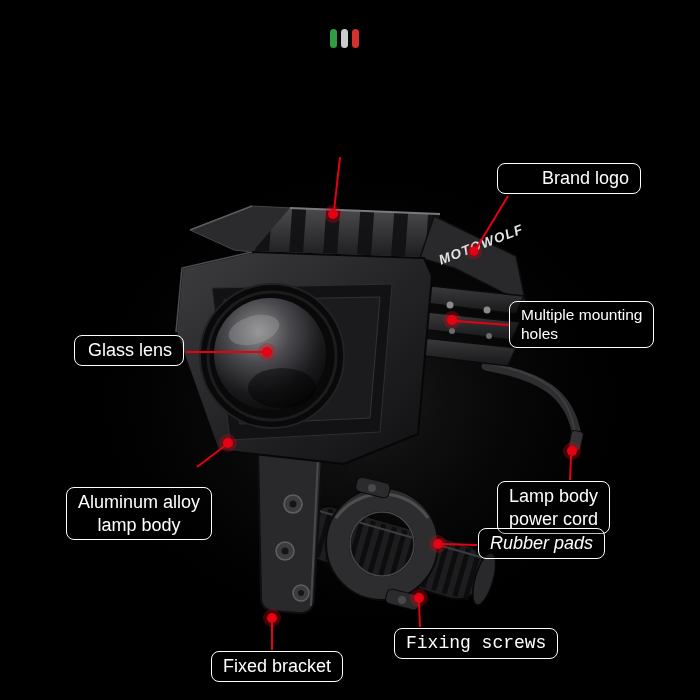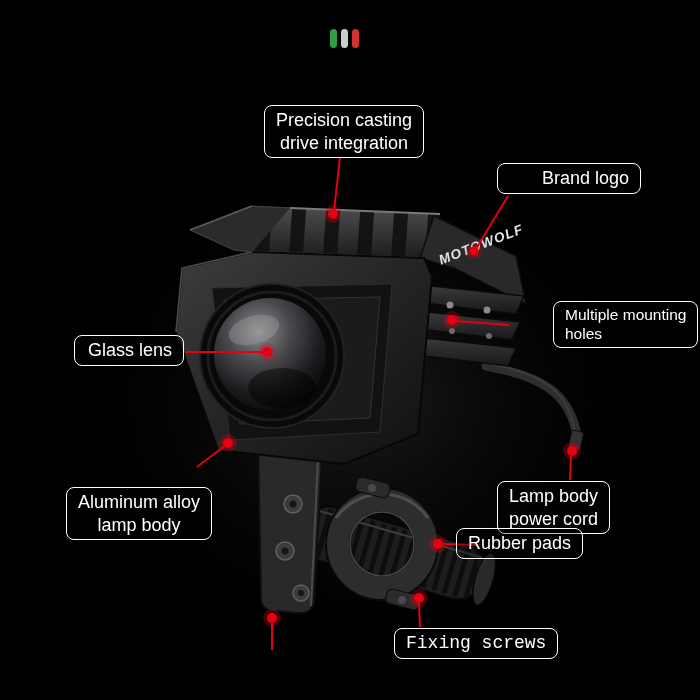--- a/index.html
+++ b/index.html
@@ -15,25 +15,25 @@
     color:#fff;
     font-size:18px;
     line-height:1.25;
     text-align:center;
     white-space:pre-line;
     background:rgba(0,0,0,.25);
     z-index:3;
   }
   #c-precision{left:264px;top:105px;}
   #c-brand{left:497px;top:163px;padding-left:44px;}
-  #c-mounting{left:509px;top:301px;font-size:15.5px;text-align:left;margin-left:44px;}
+  #c-mounting{left:509px;top:301px;font-size:15.5px;text-align:left;}
   #c-glass{left:74px;top:335px;padding-left:13px;}
   #c-aluminum{left:66px;top:467px;margin-top:20px;}
   #c-cord{left:497px;top:481px;}
-  #c-rubber{left:456px;top:528px;}
+  #c-rubber{left:478px;top:528px;font-style:italic;}
   #c-screws{left:394px;top:628px;font-family:Liberation Mono, monospace;}
   #c-bracket{left:211px;top:651px;}
   .flag{position:absolute;left:330px;top:29px;display:flex;gap:4px;z-index:3;}
   .flag span{display:block;width:7px;height:19px;border-radius:3.5px;}
 </style>
 </head>
 <body>
 
 <div class="stage">
 
@@ -183,26 +183,25 @@
         <circle cx="272" cy="618" r="5"></circle>
     </g>
   </svg>
 
   <div class="flag">
     <span style="background: rgb(47, 158, 68);"></span>
     <span style="background: rgb(201, 205, 204);"></span>
     <span style="background: rgb(211, 48, 48);"></span>
   </div>
 
-  <div class="callout" id="c-precision"><span>Precision casting
-drive integration</span></div>
   <div class="callout" id="c-brand"><span>Brand logo</span></div>
   <div class="callout" id="c-mounting"><span>Multiple mounting
 holes</span></div>
   <div class="callout" id="c-glass"><span>Glass lens</span></div>
   <div class="callout" id="c-aluminum"><span>Aluminum alloy
 lamp body</span></div>
   <div class="callout" id="c-cord"><span>Lamp body
 power cord</span></div>
   <div class="callout" id="c-rubber"><span>Rubber pads</span></div>
   <div class="callout" id="c-screws"><span>Fixing screws</span></div>
+  <div class="callout" id="c-bracket"><span>Fixed bracket</span></div>
 
 </div>
 
 </body></html>

